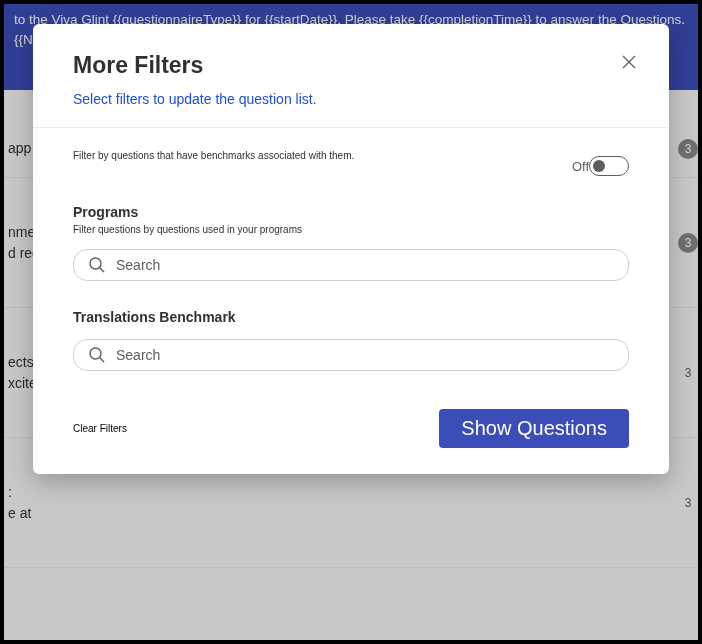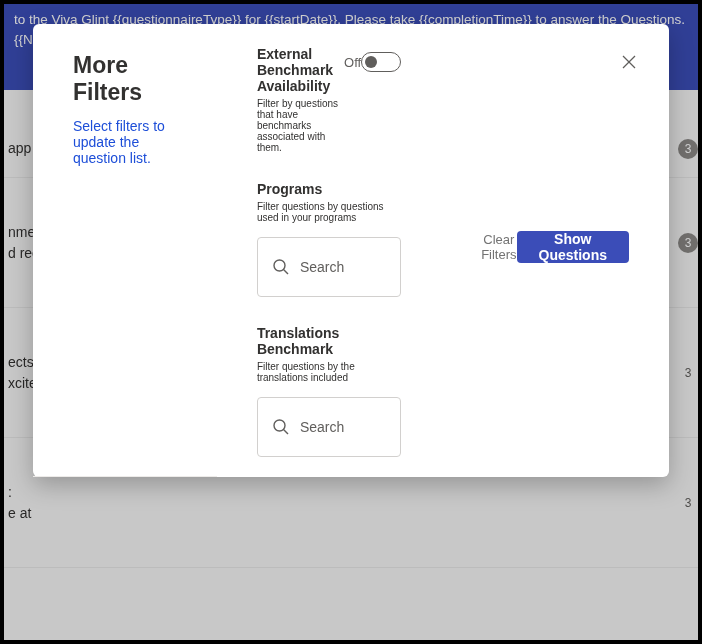--- a/index.html
+++ b/index.html
@@ -59,20 +59,21 @@
     }
     .modal {
       background: #fff;
       width: 636px;
       border-radius: 6px;
       box-shadow: 0 8px 24px rgba(0,0,0,0.25);
       padding: 0;
       position: relative;
       max-height: 600px;
       display: flex;
+      flex-direction: column;
     }
     .modal-header {
       padding: 28px 40px 20px 40px;
       border-bottom: 1px solid #edebe9;
       position: relative;
     }
     .modal-title {
       font-size: 23px;
       font-weight: 600;
       color: #323130;
@@ -139,22 +140,22 @@
       left: 3px;
       top: 3px;
       width: 12px;
       height: 12px;
       background: #605e5c;
       border-radius: 50%;
     }
     .search-box {
       margin-top: 14px;
       border: 1px solid #d2d0ce;
-      border-radius: 4px;
-      height: 60px;
+      border-radius: 14px;
+      height: 32px;
       display: flex;
       align-items: center;
       padding: 0 14px;
       gap: 10px;
     }
     .search-box input {
       border: none;
       outline: none;
       font-size: 14px;
       flex: 1;
@@ -163,34 +164,34 @@
     }
     .search-box input::placeholder { color: #605e5c; }
     .search-icon { color: #605e5c; flex-shrink: 0; }
     .modal-footer {
       padding: 18px 40px 26px 40px;
       display: flex;
       align-items: center;
       justify-content: space-between;
     }
     .clear-link {
-      color: #737373;
-      font-size: 13px;
+      color: #000000;
+      font-size: 10px;
       cursor: pointer;
       background: transparent;
       border: none;
     }
     .primary-btn {
       background: #3b4db8;
       color: #fff;
       border: none;
       border-radius: 4px;
-      padding: 0 22px;
-      font-size: 14px;
-      font-weight: 700;
+      padding: 8px 22px;
+      font-size: 20px;
+      font-weight: 400;
       cursor: pointer;
     }
   </style>
 </head>
 <body>
 
 <div class="page-bg">
   <div class="top-banner">
     <span>to the Viva Glint {{questionnaireType}} for {{startDate}}. Please take {{completionTime}} to answer the Questions.                                                                                                                                                                                                    {{Name}} r tak</span>
   </div>
@@ -226,21 +227,20 @@
         </svg>
     </button>
     <div class="modal-header">
       <div class="modal-title">More Filters</div>
       <div class="modal-subtitle">Select filters to update the question list.</div>
     </div>
     <div class="modal-body">
       <div class="filter-section">
         <div class="filter-head">
           <div>
-            <div class="filter-title">External Benchmark Availability</div>
             <div class="filter-desc">Filter by questions that have benchmarks associated with them.</div>
           </div>
           <div class="toggle-wrap">
             <span class="toggle-label">Off</span>
             <div class="toggle">
               <div class="toggle-knob"></div>
             </div>
           </div>
         </div>
       </div>
@@ -252,21 +252,20 @@
           <svg class="search-icon" width="18" height="18" viewBox="0 0 18 18" fill="none" stroke="currentColor" stroke-width="1.4">
               <circle cx="7.5" cy="7.5" r="5.5"></circle>
               <line x1="11.8" y1="11.8" x2="16" y2="16"></line>
             </svg>
           <input type="text" placeholder="Search" style="">
         </div>
       </div>
 
       <div class="filter-section" style="margin-bottom:10px;">
         <div class="filter-title">Translations Benchmark</div>
-        <div class="filter-desc">Filter questions by the translations included</div>
         <div class="search-box">
           <svg class="search-icon" width="18" height="18" viewBox="0 0 18 18" fill="none" stroke="currentColor" stroke-width="1.4">
               <circle cx="7.5" cy="7.5" r="5.5"></circle>
               <line x1="11.8" y1="11.8" x2="16" y2="16"></line>
             </svg>
           <input type="text" placeholder="Search" style="">
         </div>
       </div>
     </div>
     <div class="modal-footer">

